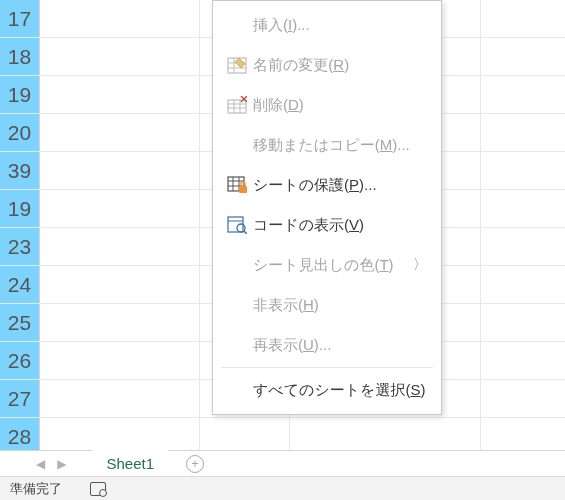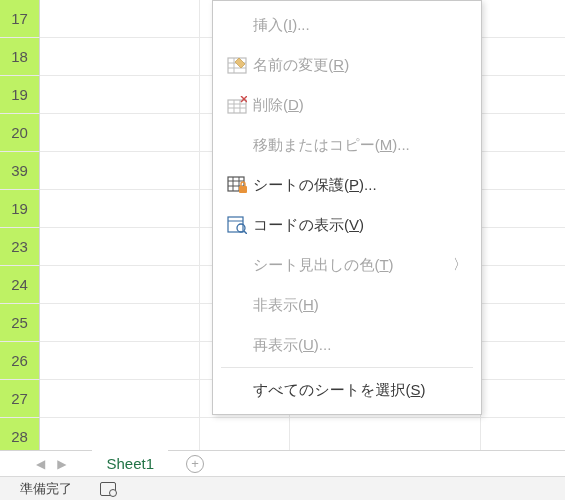--- a/index.html
+++ b/index.html
@@ -1,37 +1,37 @@
 <!DOCTYPE html>
 <html><head>
 <meta charset="utf-8">
 <style>
 * { margin: 0; padding: 0; box-sizing: border-box; }
 body { font-family: "Yu Gothic UI", "Meiryo", sans-serif; font-size: 14px; background: #fff; width: 565px; height: 500px; overflow: hidden; position: relative; }
 
 .grid { position: absolute; top: 0; left: 0; right: 0; bottom: 48px; }
 .row { display: flex; height: 38px; }
-.row-header { width: 40px; border-right: 1px solid #d4d4d4; border-bottom: 1px solid #e8e8e8; background: #bef264; display: flex; align-items: center; justify-content: center; color: #555; font-size: 15px; }
+.row-header { width: 40px; border-right: 1px solid #d4d4d4; border-bottom: 1px solid #e8e8e8; background: #7dd3fc; display: flex; align-items: center; justify-content: center; color: #555; font-size: 21px; }
 .cells { flex: 1; display: flex; }
 .cell { border-right: 1px solid #e8e8e8; border-bottom: 1px solid #e8e8e8; }
 .cell.c1 { width: 160px; }
 .cell.c2 { width: 90px; }
 .cell.c3 { width: 191px; }
 .cell.c4 { width: 84px; border-right: none; }
 
 .sheet-tabs { position: absolute; left: 0; right: 0; bottom: 24px; height: 26px; background: #fff; border-top: 1px solid #d4d4d4; display: flex; align-items: center; padding-left: 30px; }
 .nav-arrow { color: #b0b0b0; margin: 0 6px; font-size: 12px; }
 .tab { padding: 14px 14px; border-bottom: 2px solid #217346; color: #217346; font-size: 15px; margin-left: 20px; background:#fff; position: relative; top: 1px;}
 .add-sheet { margin-left: 18px; width: 18px; height: 18px; border: 1.5px solid #a9a9a9; border-radius: 50%; display: flex; align-items: center; justify-content: center; color: #a9a9a9; font-size: 13px; line-height: 1; }
 
-.status-bar { position: absolute; left: 0; right: 0; bottom: 0; height: 24px; background: #f3f3f3; border-top: 1px solid #d9d9d9; display: flex; align-items: center; padding-left: 20px; gap: 28px; color: #444; font-size: 13px; }
+.status-bar { position: absolute; left: 0; right: 0; bottom: 0; height: 24px; background: #f3f3f3; border-top: 1px solid #d9d9d9; display: flex; align-items: center; padding-left: 10px; gap: 28px; color: #444; font-size: 13px; }
 .status-icon { width:16px; height:14px; border:1.5px solid #555; border-radius:2px; position:relative; }
 .status-icon::after{content:""; position:absolute; right:-2px; bottom:-2px; width:6px; height:6px; background:#f3f3f3; border:1.5px solid #555; border-radius:50%;}
 
-.context-menu { position: absolute; top: 0; left: 212px; width: 270px; background: #fff; border: 1px solid #c8c8c8; box-shadow: 2px 2px 6px rgba(0,0,0,0.15); padding: 4px 0; }
+.context-menu { position: absolute; top: 0; left: 212px; width: 230px; background: #fff; border: 1px solid #c8c8c8; box-shadow: 2px 2px 6px rgba(0,0,0,0.15); padding: 4px 0; }
 .menu-item { display: flex; align-items: center; height: 40px; padding: 0 14px 0 8px; color: #3a3a3a; cursor: default; }
 .menu-item.disabled { color: #a6a6a6; }
 .menu-icon { width: 32px; display: flex; align-items: center; justify-content: center; }
 .menu-label { flex: 1; font-size: 15px; }
 .menu-label u { text-decoration: underline; }
 .menu-arrow { color: #888; font-size: 14px; }
 .menu-sep { height: 1px; background: #e5e5e5; margin: 2px 8px; }
 
 svg { display: block; }
 </style>

